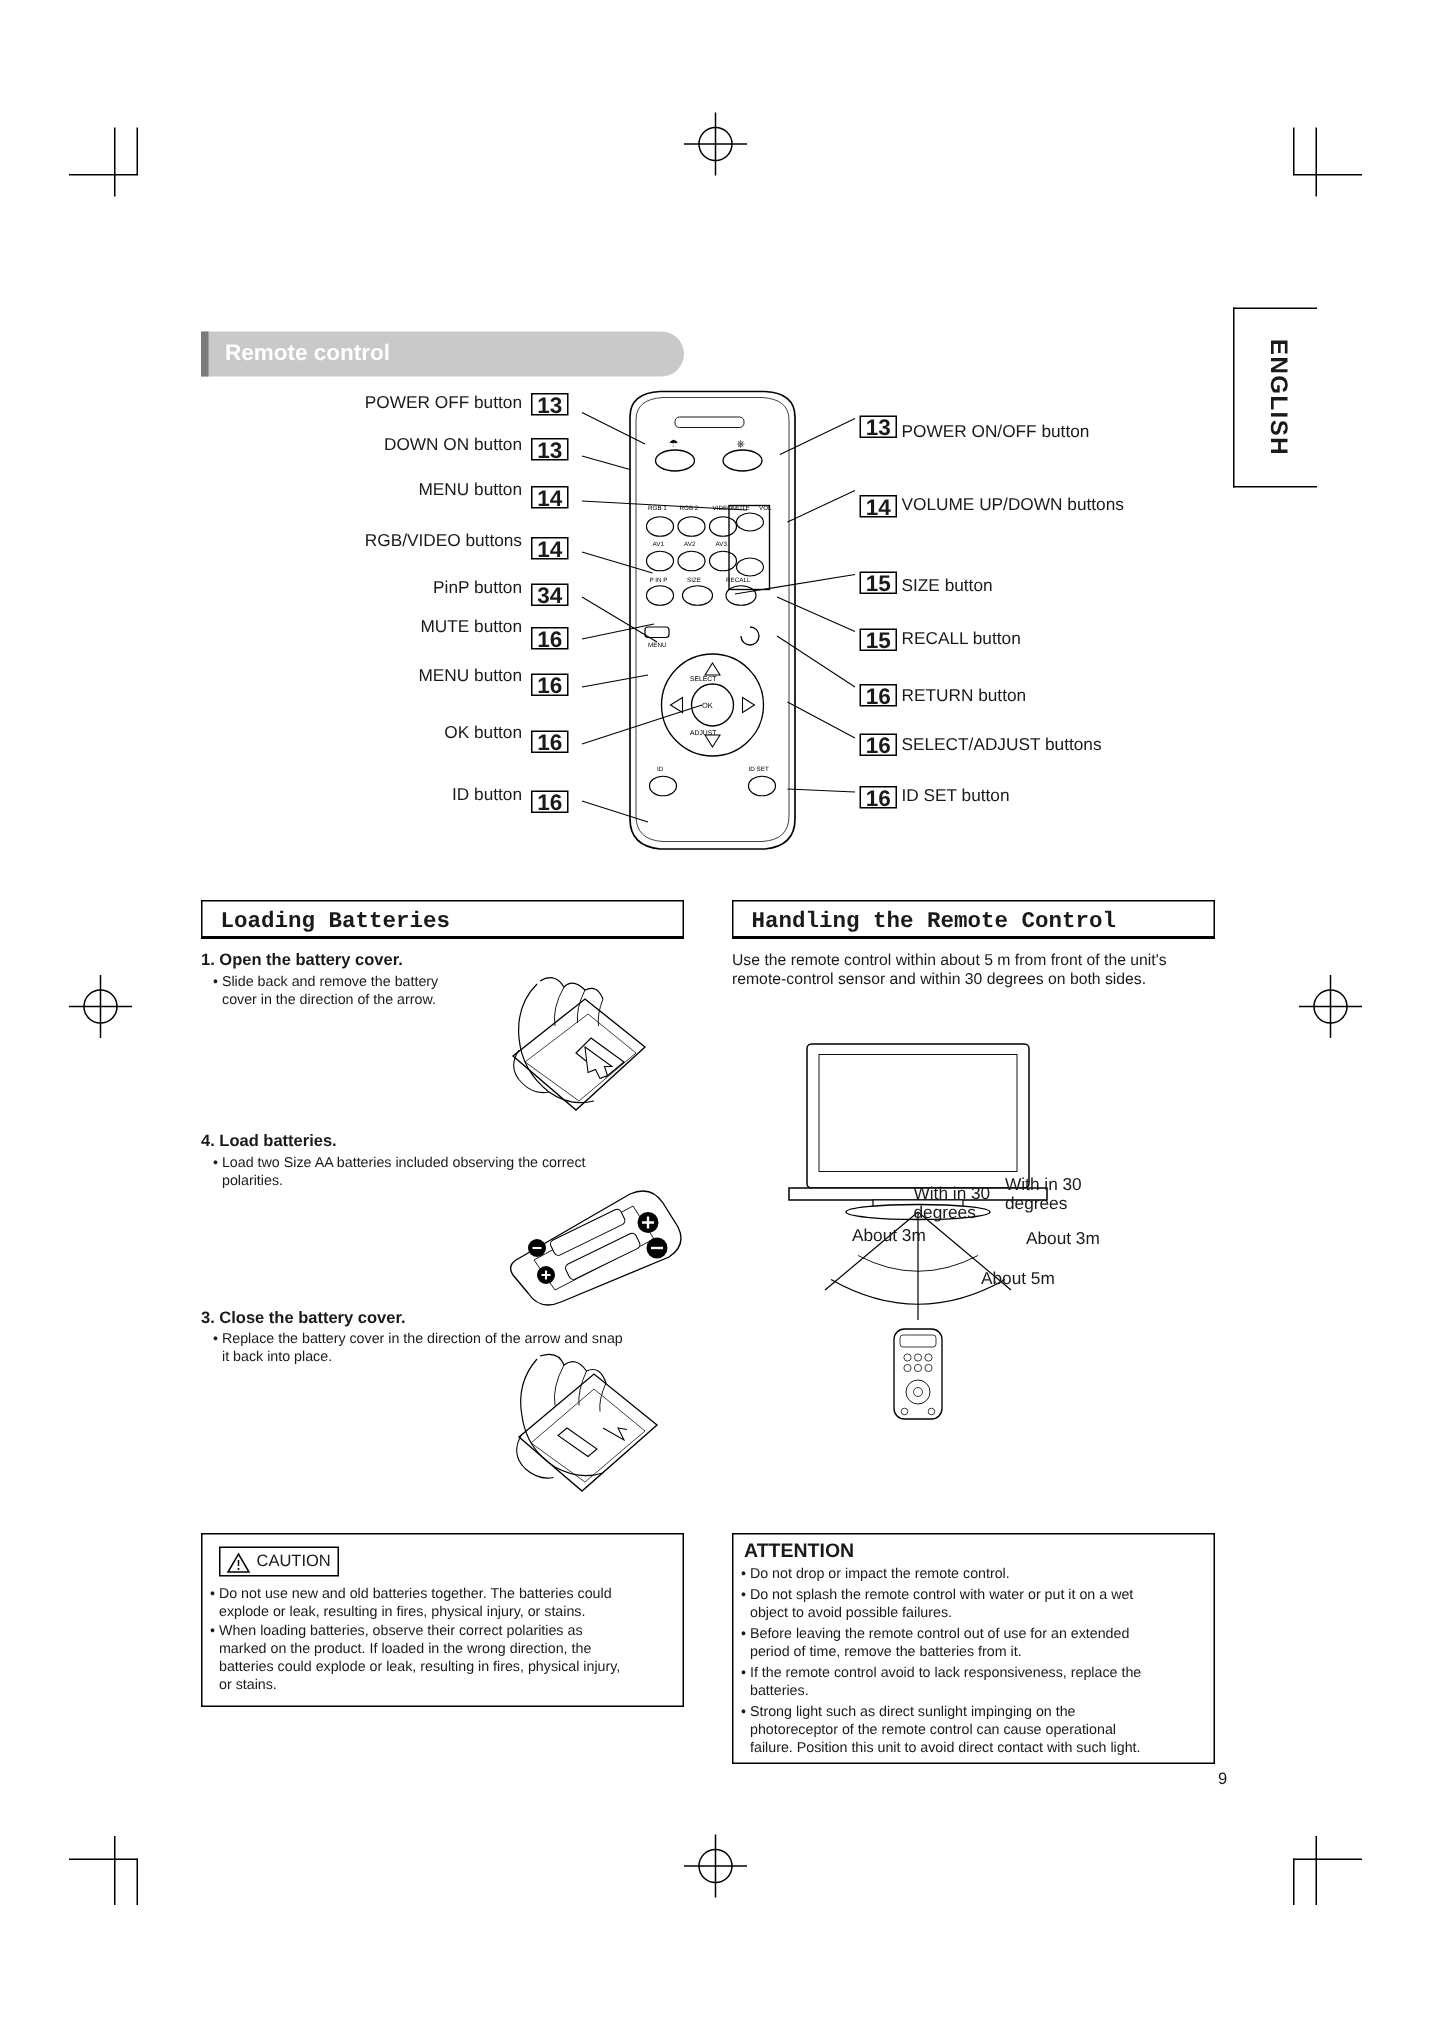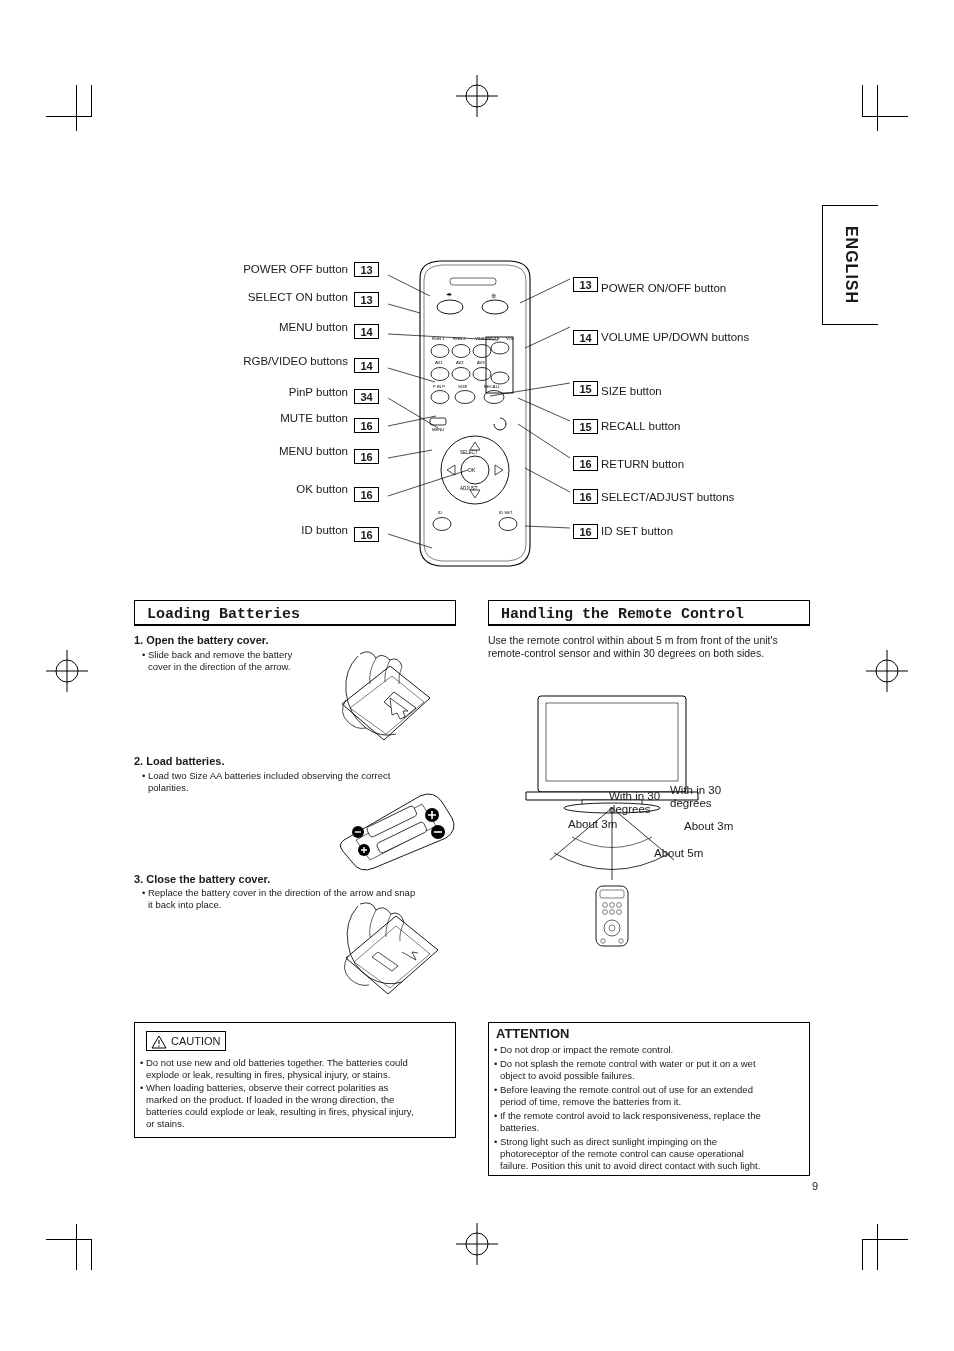--- a/index.html
+++ b/index.html
@@ -41,21 +41,21 @@
   }
   .title-bar span {
     position:absolute; left:16px; top:6px; font-size:15px; font-weight:bold; color:#fff;
   }
 
   
   .cl { position:absolute; font-size:11.5px; white-space:nowrap; }
   .cl.right { text-align:right; }
   .numbox {
     position:absolute; width:25px; height:15px; border:1px solid #000;
-    font-size:11px; font-weight:bold; text-align:center; line-height:15px;
+    font-size:15px; font-weight:bold; text-align:center; line-height:15px;
     background:#fff; box-sizing:border-box;
   }
 
   
   .sub-head {
     position:absolute; box-sizing:border-box;
     border:1px solid #000; border-bottom:2px solid #000;
     height:26px;
   }
   .sub-head span { position:absolute; left:12px; top:5px; font-size:15px; font-weight:bold;font-family:Liberation Mono, monospace; }
@@ -134,20 +134,24 @@
         <circle cx="21" cy="21" r="11" class="ln"></circle>
         <line x1="0" y1="21" x2="42" y2="21" class="ln"></line>
         <line x1="21" y1="0" x2="21" y2="42" class="ln"></line>
       </svg>
   </div>
 
   <div class="lang-tab">
     <span>ENGLISH</span>
   </div>
 
+  <div class="title-bar">
+    <div class="accent"></div>
+    <span>Remote control</span>
+  </div>
 
   <svg style="position:absolute; left:390px; top:258px;" width="170" height="320" viewBox="0 0 170 320">
 
     <path d="M30 20 Q30 4 50 3 L120 3 Q140 4 140 20 L140 288 Q140 306 120 308 L50 308 Q30 306 30 288 Z" fill="#ffffff" stroke="#000" stroke-width="1.1"></path>
     <path d="M34 22 Q34 8 52 7 L118 7 Q136 8 136 22 L136 286 Q136 302 118 303 L52 303 Q34 302 34 286 Z" fill="none" stroke="#000" stroke-width="0.5"></path>
 
     <ellipse cx="60" cy="49" rx="13" ry="7" fill="none" stroke="#000" stroke-width="0.9"></ellipse>
     <ellipse cx="105" cy="49" rx="13" ry="7" fill="none" stroke="#000" stroke-width="0.9"></ellipse>
     <text x="56" y="40" font-size="7" font-family="Liberation Sans, sans-serif">☂</text>
     <text x="101" y="40" font-size="7" font-family="Liberation Sans, sans-serif">⎈</text>
@@ -218,21 +222,21 @@
     <line x1="70" y1="125" x2="-10" y2="138" class="ln" stroke-width="0.7"></line>
     <line x1="70" y1="163" x2="18" y2="140" class="ln" stroke-width="0.7"></line>
     <line x1="70" y1="200" x2="18" y2="166" class="ln" stroke-width="0.7"></line>
     <line x1="70" y1="234" x2="25" y2="210" class="ln" stroke-width="0.7"></line>
     <line x1="70" y1="270" x2="25" y2="268" class="ln" stroke-width="0.7"></line>
   </svg>
 
   <div class="cl right" style="left:130px; top:263px; width:218px;">POWER OFF button</div>
   <div class="numbox" style="left:354px; top:262px;">13</div>
 
-  <div class="cl right" style="left:130px; top:291px; width:218px;">SELECT ON button</div>
+  <div class="cl right" style="left:130px; top:291px; width:218px;">DOWN ON button</div>
   <div class="numbox" style="left:354px; top:292px;">13</div>
 
   <div class="cl right" style="left:130px; top:321px; width:218px;">MENU button</div>
   <div class="numbox" style="left:354px; top:324px;">14</div>
 
   <div class="cl right" style="left:130px; top:355px; width:218px;">RGB/VIDEO buttons</div>
   <div class="numbox" style="left:354px; top:358px;">14</div>
 
   <div class="cl right" style="left:130px; top:386px; width:218px;">PinP button</div>
   <div class="numbox" style="left:354px; top:389px;">34</div>
@@ -284,21 +288,21 @@
     <path d="M64 44 L86 60 L74 70 L54 54 Z" fill="#fff" stroke="#000" stroke-width="0.8"></path>
     <path d="M60 50 l18 13 l-5 0 l2 6 l-5 2 l-3 -6 l-5 2 Z" fill="#fff" stroke="#000" stroke-width="0.7"></path>
     <path d="M30 6 q10 -6 16 4 q6 -6 14 2 q8 -4 12 6" fill="none" stroke="#000" stroke-width="0.8"></path>
     <path d="M28 8 q-14 14 -12 36 q2 22 20 36 q14 10 30 6" fill="none" stroke="#000" stroke-width="0.8"></path>
     <path d="M46 10 q-8 14 -6 26" fill="none" stroke="#000" stroke-width="0.6"></path>
     <path d="M60 12 q-6 12 -5 22" fill="none" stroke="#000" stroke-width="0.6"></path>
     <path d="M72 18 q-4 10 -3 18" fill="none" stroke="#000" stroke-width="0.6"></path>
     <path d="M16 52 q-8 12 2 22 q8 8 18 6" fill="none" stroke="#000" stroke-width="0.7"></path>
   </svg>
 
-  <div class="step-head" style="left:134px; top:755px;">2. Load batteries.</div>
+  <div class="step-head" style="left:134px; top:755px;">4. Load batteries.</div>
   <div class="bullet" style="left:142px; top:770px;">• Load two Size AA batteries included observing the correct</div>
   <div class="bullet" style="left:148px; top:782px;">polarities.</div>
 
   <svg style="position:absolute; left:330px; top:788px;" width="140" height="86" viewBox="0 0 140 86">
     <path d="M14 52 L90 8 Q104 2 112 14 L122 30 Q128 42 116 50 L44 80 Q30 86 22 74 L12 62 Q8 56 14 52 Z" fill="#fff" stroke="#000" stroke-width="0.9"></path>
     <path d="M26 52 L92 16 L106 38 L40 72 Z" fill="none" stroke="#000" stroke-width="0.6"></path>
     <rect x="36" y="40" width="52" height="11" rx="3" transform="rotate(-26 36 40)" fill="#fff" stroke="#000" stroke-width="0.7"></rect>
     <rect x="46" y="56" width="52" height="11" rx="3" transform="rotate(-26 46 56)" fill="#fff" stroke="#000" stroke-width="0.7"></rect>
     <circle cx="102" cy="27" r="7" fill="#000"></circle>
     <path d="M98 27 h8 M102 23 v8" stroke="#fff" stroke-width="1.6"></path>

